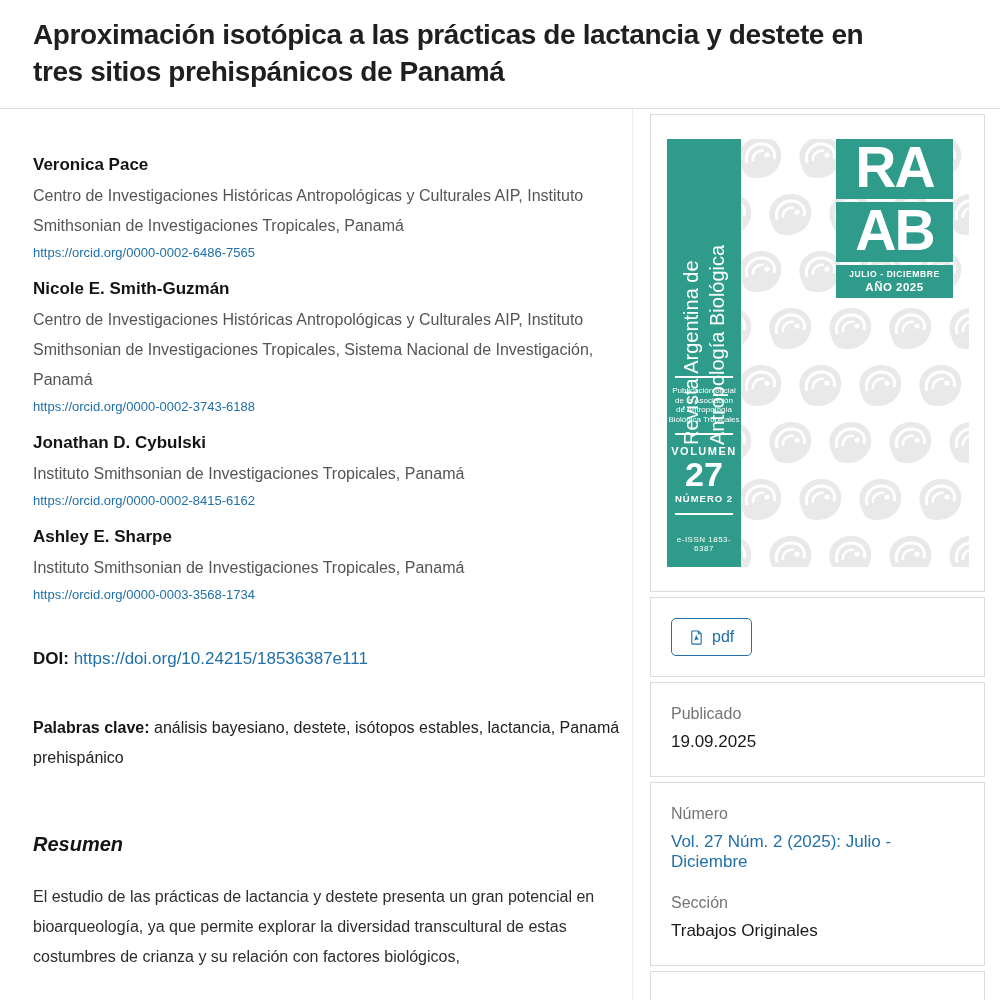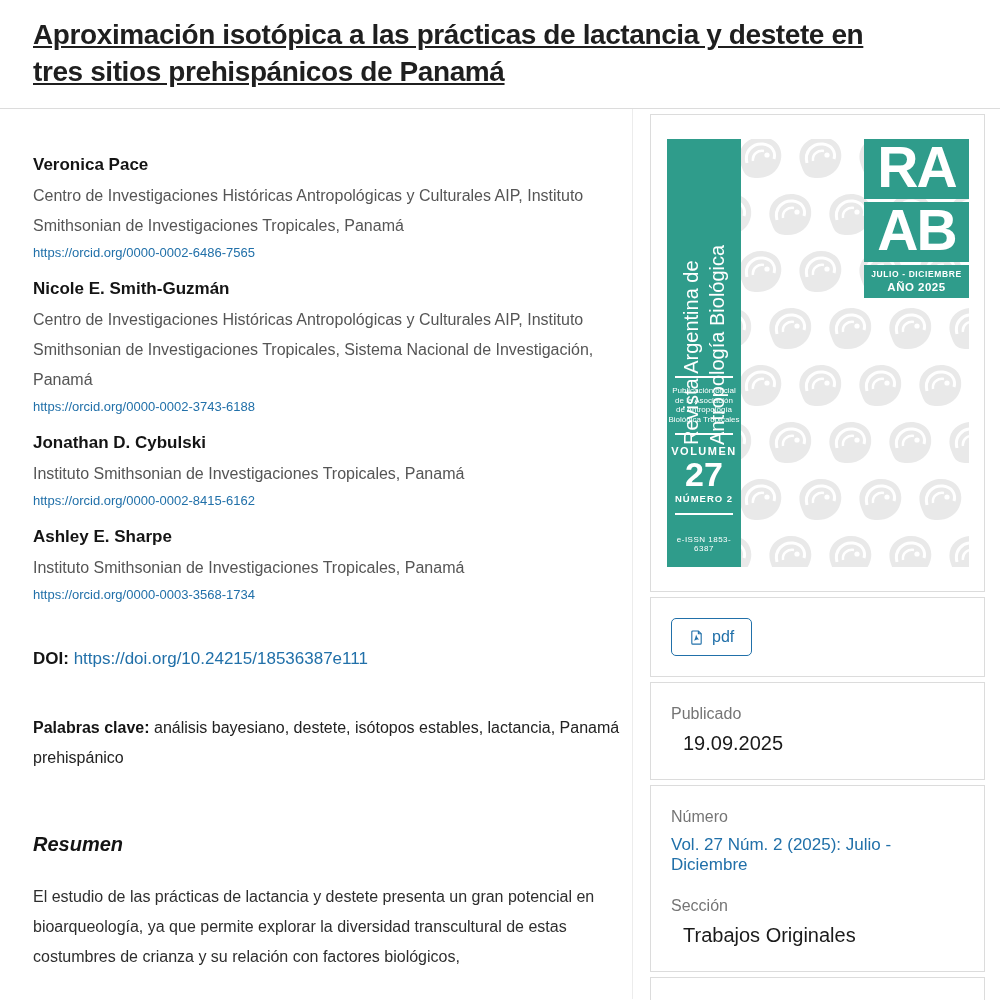--- a/index.html
+++ b/index.html
@@ -3,21 +3,21 @@
 <meta charset="utf-8">
 <style>
   * { margin:0; padding:0; box-sizing:border-box; }
   html,body { width:1000px; height:1000px; overflow:hidden; background:#ffffff;
               font-family:"Liberation Sans", sans-serif; color:#1a1a1a; }
 
   
   .page-header { padding:16px 30px 18px 33px; border-bottom:1px solid #dcdcdc; }
   .page-title { font-size:28px; font-weight:bold; letter-spacing:-0.4px;
                 line-height:37px; color:#1f1f1f; }
-  .page-title div { white-space:nowrap;text-decoration:underline; }
+  .page-title div { white-space:nowrap; }
 
   
   .content { display:flex; align-items:flex-start; }
   .main-col { width:600px; margin-left:33px; padding-top:46px; padding-right:10px;
               border-right:1px solid #ececec; min-height:890px; }
   .side-col { width:335px; margin-left:17px; padding-top:5px; }
 
   
   .author { margin-bottom:18px; }
   .author-name { font-size:17px; font-weight:bold; color:#141414; margin-bottom:6px; }
@@ -34,21 +34,21 @@
 
   .abstract-heading { margin-top:60px; font-size:20px; font-weight:bold; color:#141414;font-style:italic; }
   .abstract-text { margin-top:26px; font-size:16px; line-height:30px; max-width:592px; color:#2e2e2e; }
 
   
   .side-block { border:1px solid #dcdcdc; background:#fff; margin-bottom:5px; }
   .block-cover { padding:24px 16px; }
   .block-pdf { padding:20px; }
   .block-meta { padding:22px 20px 24px 20px; }
   .meta-label { font-size:16px; color:#757575; }
-  .meta-value { font-size:20px; color:#1a1a1a; margin-top:9px;margin-left:12px; }
+  .meta-value { font-size:17px; color:#1a1a1a; margin-top:9px; }
   .meta-link { font-size:17px; color:#2170a9; text-decoration:none; display:inline-block; margin-top:9px; }
   .meta-gap { height:22px; }
   .block-empty { height:60px; }
 
   
   .pdf-btn { display:inline-flex; align-items:center; gap:8px; padding:9px 17px;
              border:1px solid #2170a9; border-radius:5px; background:#fff;
              color:#2170a9; font-size:16px; cursor:pointer; }
 
   
@@ -62,21 +62,21 @@
   .band-bottom { position:absolute; bottom:0; left:0; right:0; text-align:center; color:#fff; }
   .band-hr { width:58px; border-top:2px solid #ffffff; margin:0 auto; }
   .band-publisher { margin-top:8px; font-size:8px; line-height:9.5px; }
   .band-hr2 { margin-top:9px; }
   .vol-label { margin-top:10px; font-size:11px; font-weight:bold; letter-spacing:1.5px; }
   .vol-num { font-size:34px; font-weight:bold; line-height:34px; }
   .issue-label { font-size:9.5px; font-weight:bold; letter-spacing:1px; margin-top:2px; }
   .band-hr3 { margin-top:9px; }
   .band-issn { margin-top:20px; margin-bottom:14px; font-size:8px; letter-spacing:0.5px; }
 
-  .cover-initials { position:absolute; top:0; right:0; width:105px; }
+  .cover-initials { position:absolute; top:0; right:16px; width:117px; }
   .ini-box { height:60px; background:#2f9c8b; margin-bottom:3px; overflow:hidden;
              color:#ffffff; font-size:57px; line-height:56px; font-weight:bold;
              letter-spacing:-2px; text-align:center; }
   .period-box { background:#2f9c8b; color:#fff; text-align:center; padding:4px 0 5px 0; }
   .period-line { font-size:8.5px; font-weight:bold; letter-spacing:0.6px; }
   .year-line { font-size:11.5px; font-weight:bold; letter-spacing:0.5px; margin-top:2px; }
 </style>
 </head>
 <body>
 

